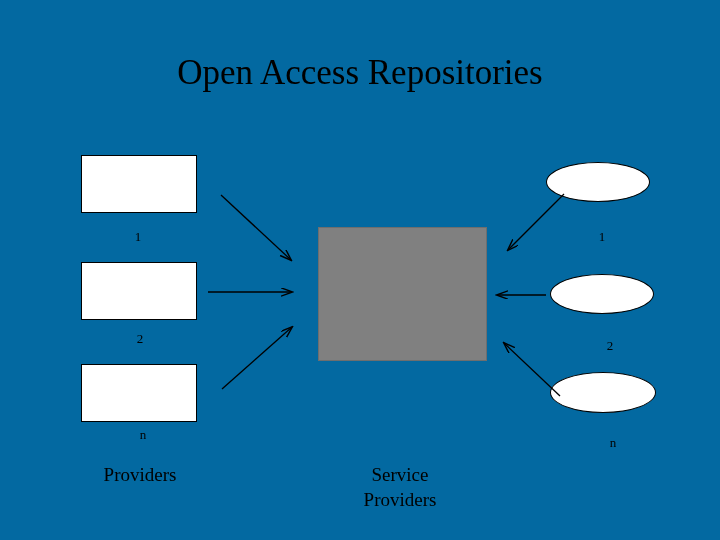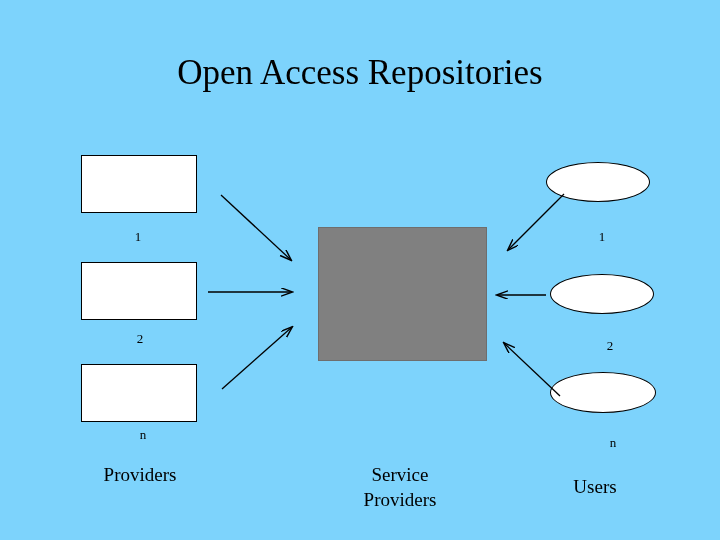--- a/index.html
+++ b/index.html
@@ -4,21 +4,21 @@
 <style>
   html, body {
     margin: 0;
     padding: 0;
     background: #ffffff;
   }
   #slide {
     position: relative;
     width: 720px;
     height: 540px;
-    background: #7dd3fc;
+    background: #0369a1;
     overflow: hidden;
     font-family: "Liberation Serif", serif;
     color: #000000;
   }
   #title {
     position: absolute;
     left: 0;
     top: 52px;
     width: 720px;
     text-align: center;
@@ -148,15 +148,14 @@
 
   <div class="caption" id="cap-left">
     <div>Providers</div>
   </div>
 
   <div class="caption" id="cap-center">
     <div>Service</div>
     <div>Providers</div>
   </div>
 
-  <div class="caption" id="cap-right">Users</div>
 
 </div>
 
 </body></html>

